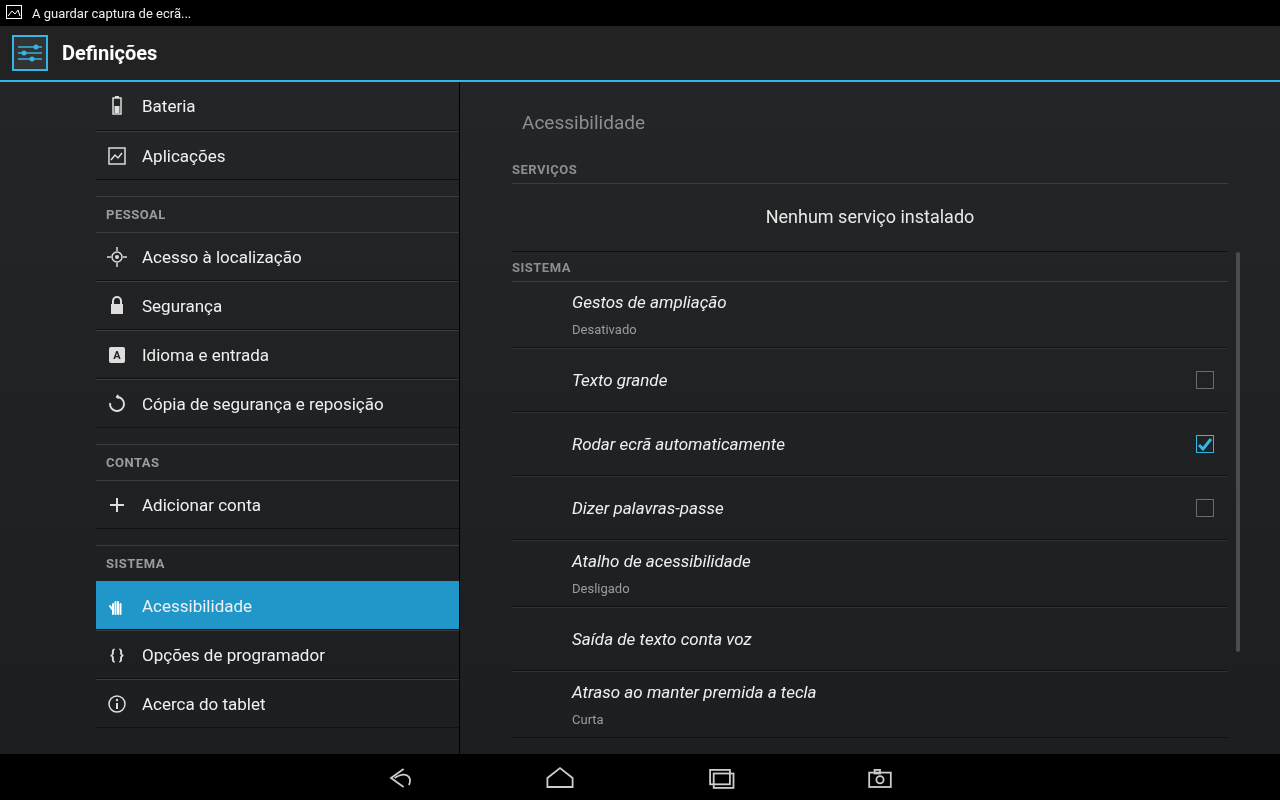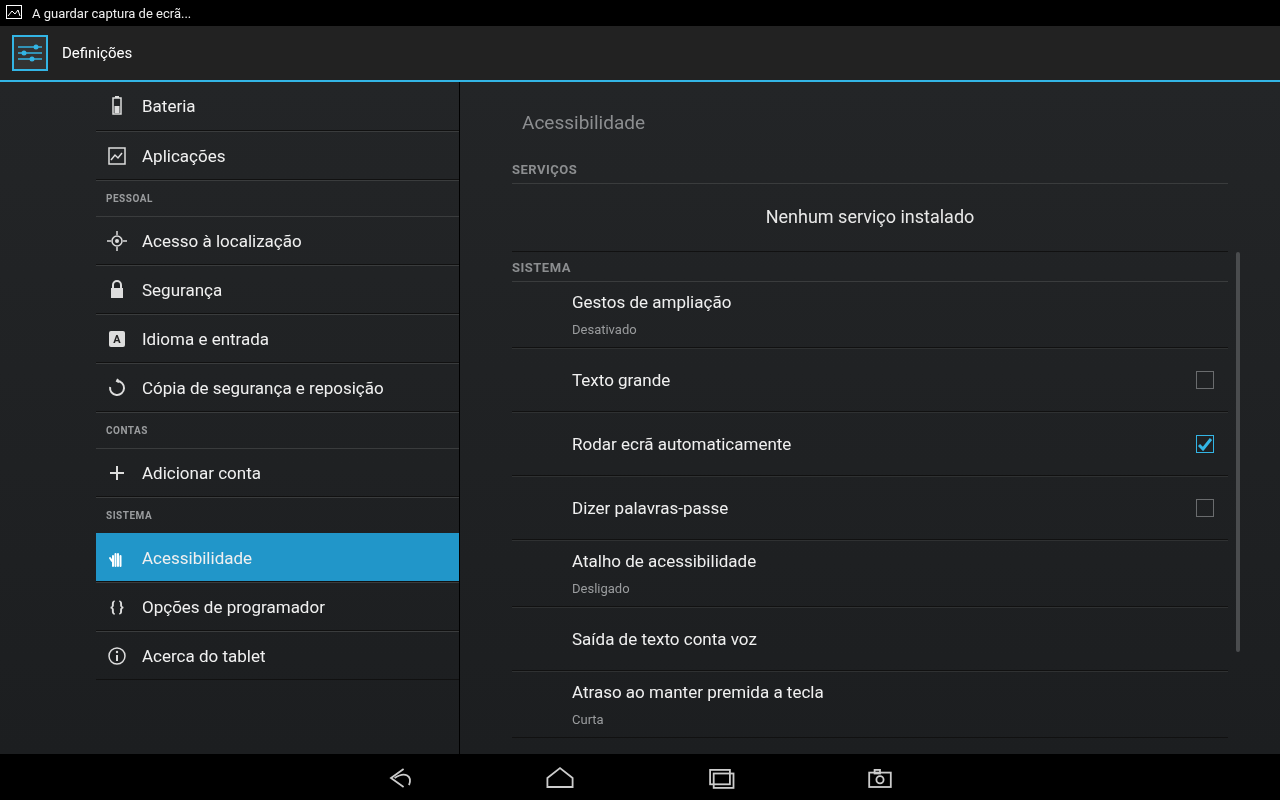--- a/index.html
+++ b/index.html
@@ -12,43 +12,44 @@
 .status-bar .icon { margin-right: 10px; }
 
 .action-bar {
   height: 56px; background: #222; display: flex; align-items: center; padding: 0 12px;
   border-bottom: 2px solid #33b5e5;
 }
 .action-bar .app-icon {
   width: 36px; height: 36px; background: #333; border: 2px solid #33b5e5;
   display: flex; align-items: center; justify-content: center; margin-right: 14px;
 }
-.action-bar .title { font-size: 15px; color: #fff; font-weight: 400; }
+.action-bar .title { font-size: 20px; color: #fff; font-weight: 700; }
 
 .main {
   display: flex; height: calc(800px - 24px - 56px - 48px);
   background: linear-gradient(180deg, #232527 0%, #1c1e20 100%);
 }
 .sidebar {
   width: 460px; height: 100%; overflow: hidden; padding-left: 96px;
   border-right: 1px solid #000;
 }
 .sidebar-inner { width: 100%; }
 .sidebar-item {
   height: 49px; display: flex; align-items: center; gap: 14px;
   border-top: 1px solid #3a3c3d; border-bottom: 1px solid #111;
   padding-left: 10px; cursor: pointer;
 }
 .sidebar-item:first-child { border-top: none; }
 .sidebar-item.active { background: #2196c9; border-top-color: transparent; }
 .sidebar-item .label { font-size: 17px; color: #f0f0f0; }
 .sidebar-header {
   height: 36px; display: flex; align-items: center; padding-left: 10px;
-  font-size: 10px; color: #9a9c9e; letter-spacing: 0.5px; font-weight: 700;
+  font-size: 13px; color: #9a9c9e; letter-spacing: 0.5px; font-weight: 700;
   border-top: 1px solid #3a3c3d;
+  margin-top: 16px;
 }
 .sidebar-item .sicon { width: 22px; height: 22px; display: flex; align-items: center; justify-content: center; color: #ddd; }
 
 .content {
   flex: 1; height: 100%; position: relative; padding: 0 52px 0 52px; overflow: hidden;
 }
 .content-title {
   height: 80px; display: flex; align-items: center; font-size: 19px; color: #8c8e90;
   padding-left: 10px;
 }
@@ -60,21 +61,21 @@
   text-align: center; font-size: 18px; color: #e8e8e8; padding: 22px 0 24px;
   border-bottom: 1px solid #111;
 }
 .setting-row {
   display: flex; align-items: center; min-height: 64px;
   border-bottom: 1px solid #111; border-top: 1px solid #2f3132;
   padding: 10px 8px 10px 60px; cursor: pointer;
 }
 .setting-row:first-of-type { border-top: none; }
 .setting-text { flex: 1; }
-.setting-title { font-size: 17px; color: #f0f0f0; }
+.setting-title { font-size: 17px; color: #f0f0f0; font-style: italic; }
 .setting-sub { font-size: 13px; color: #9a9c9e; margin-top: 10px; }
 .checkbox {
   width: 18px; height: 18px; border: 1px solid #6a6c6e; margin-right: 6px;
   display: flex; align-items: center; justify-content: center;
 }
 .checkbox.checked { border-color: #33b5e5; }
 .checkbox.checked svg { display: block; }
 .checkbox svg { display: none; }
 
 .scroll-indicator {

